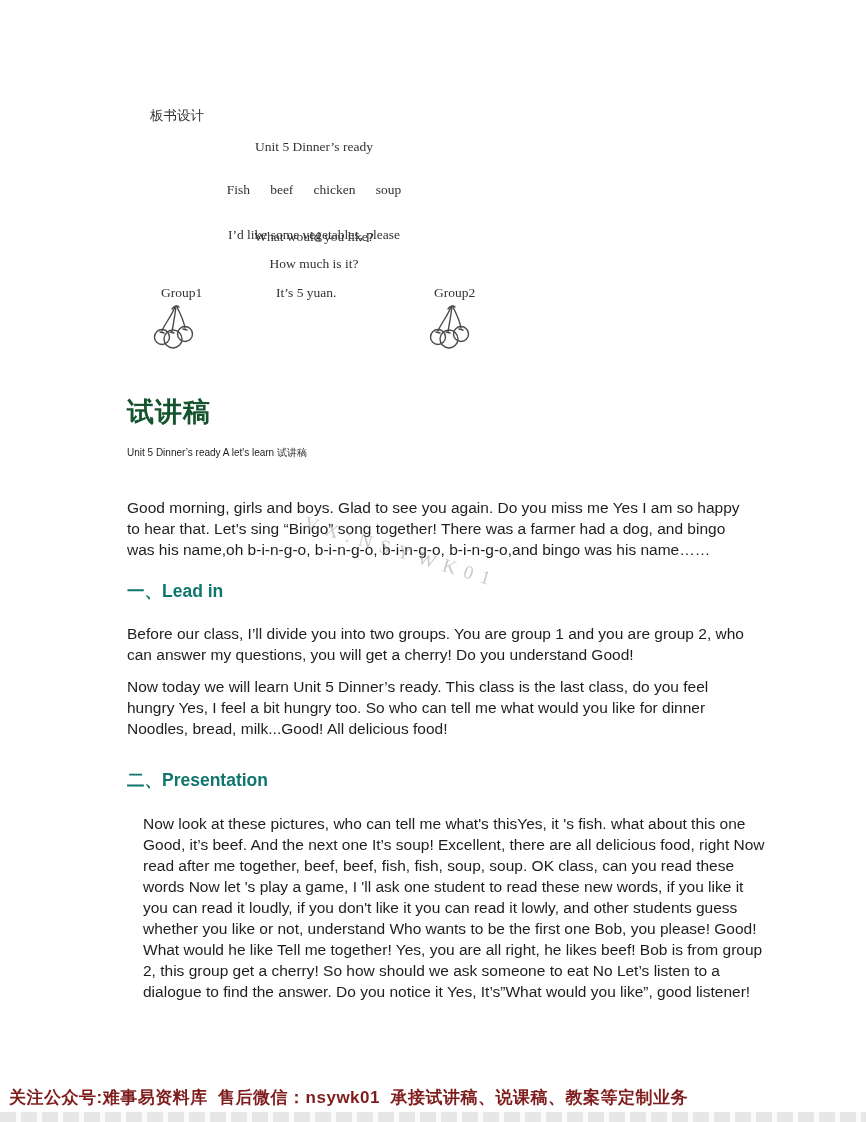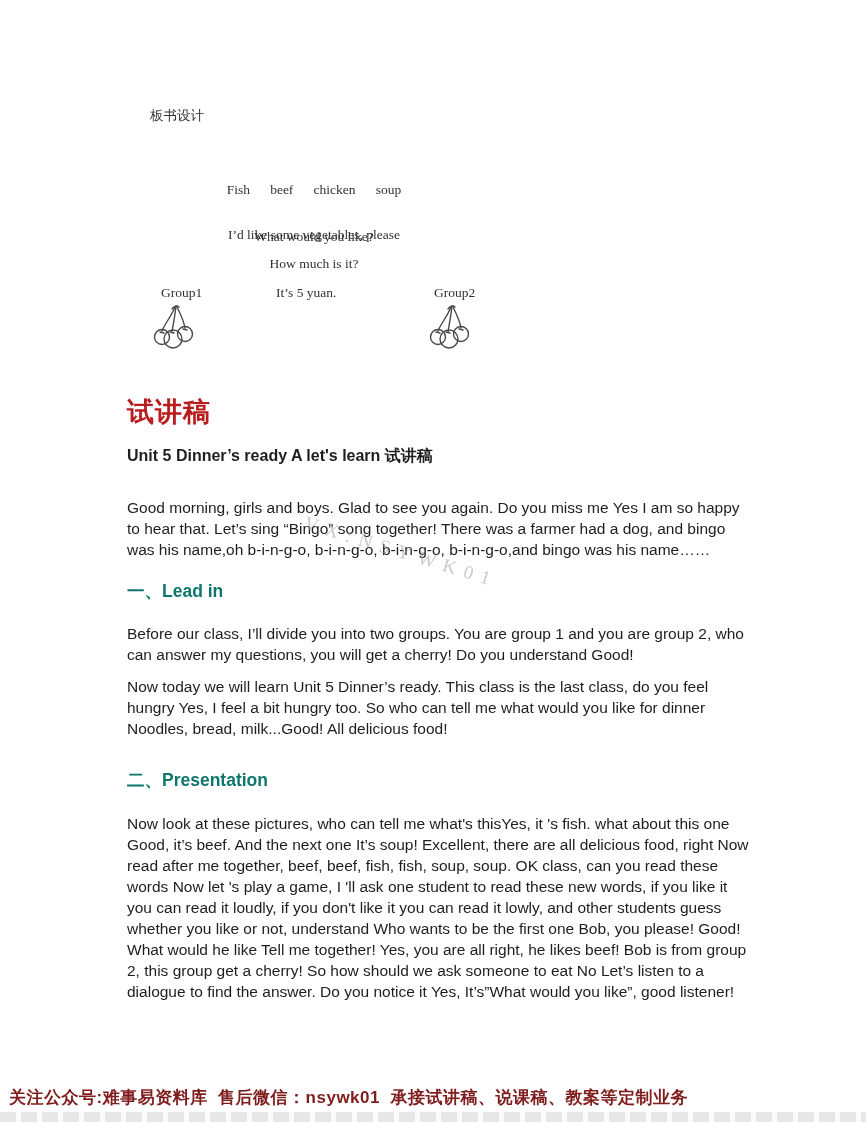--- a/index.html
+++ b/index.html
@@ -24,37 +24,37 @@
   .pr { position:absolute; left:128px; white-space:pre; }
   .g2 { position:absolute; left:286px; white-space:pre;text-align:center; }
   .cherry { position:absolute; top:200px; width:48px; height:46px; }
   .cherry.c1 { left:2px; } .cherry.c2 { left:278px; }
   .cherry svg { width:100%; height:100%; }
 
   
   .doc-title {
     position:absolute; left:127px; top:376px;
     font-family:"Liberation Serif","DejaVu Serif",serif;
-    font-size:27px; font-weight:bold; color:#b91c1c; letter-spacing:1px;
+    font-size:27px; font-weight:bold; color:#14532d; letter-spacing:1px;
   }
-  .doc-subtitle { position:absolute; left:127px; top:446px; font-size:16px;font-weight:bold; }
+  .doc-subtitle { position:absolute; left:127px; top:446px; font-size:10px; }
   .para {
     position:absolute; left:127px; width:622px;
     font-size:15.5px; line-height:21px; color:#1e1e1e;
     text-align:left;
   }
   .p-intro { top:481px; }
   .sec-h {
     position:absolute; left:127px; font-size:17.5px; font-weight:bold; color:#0f766e;
   }
   .h-lead { top:564px; }
   .p-lead-0 { top:607px; }
   .p-lead-1 { top:660px; }
   .h-pres { top:753px; }
-  .p-pres-0 { top:797px; }
+  .p-pres-0 { top:797px;margin-left:16px; }
 
   
   .watermark {
     position:absolute; left:308px; top:512px;
     transform:rotate(17deg); transform-origin:0 0;
     font-family:"Liberation Serif","DejaVu Serif",serif;
     font-size:19px; letter-spacing:8px; color:#9e9e9e; opacity:.55;
     white-space:pre; pointer-events:none;
   }
 
@@ -70,20 +70,21 @@
     opacity:.9;
   }
 </style>
 </head>
 <body>
 
 <div class="page">
 
   <div class="board">
     <div class="board-label">板书设计</div>
+    <div class="board-line bl-0">Unit 5 Dinner’s ready</div>
     <div class="board-line bl-1">Fish      beef      chicken      soup</div>
     <div class="board-line bl-2">What would you like?</div>
     <div class="board-line bl-3">I’d like some vegetables, please</div>
     <div class="board-line bl-4">How much is it?</div>
     <div class="board-group-row">
       <span class="g1">Group1</span>
       <span class="pr">It’s 5 yuan.</span>
       <span class="g2">Group2</span>
     </div>
     <div class="cherry c1">

